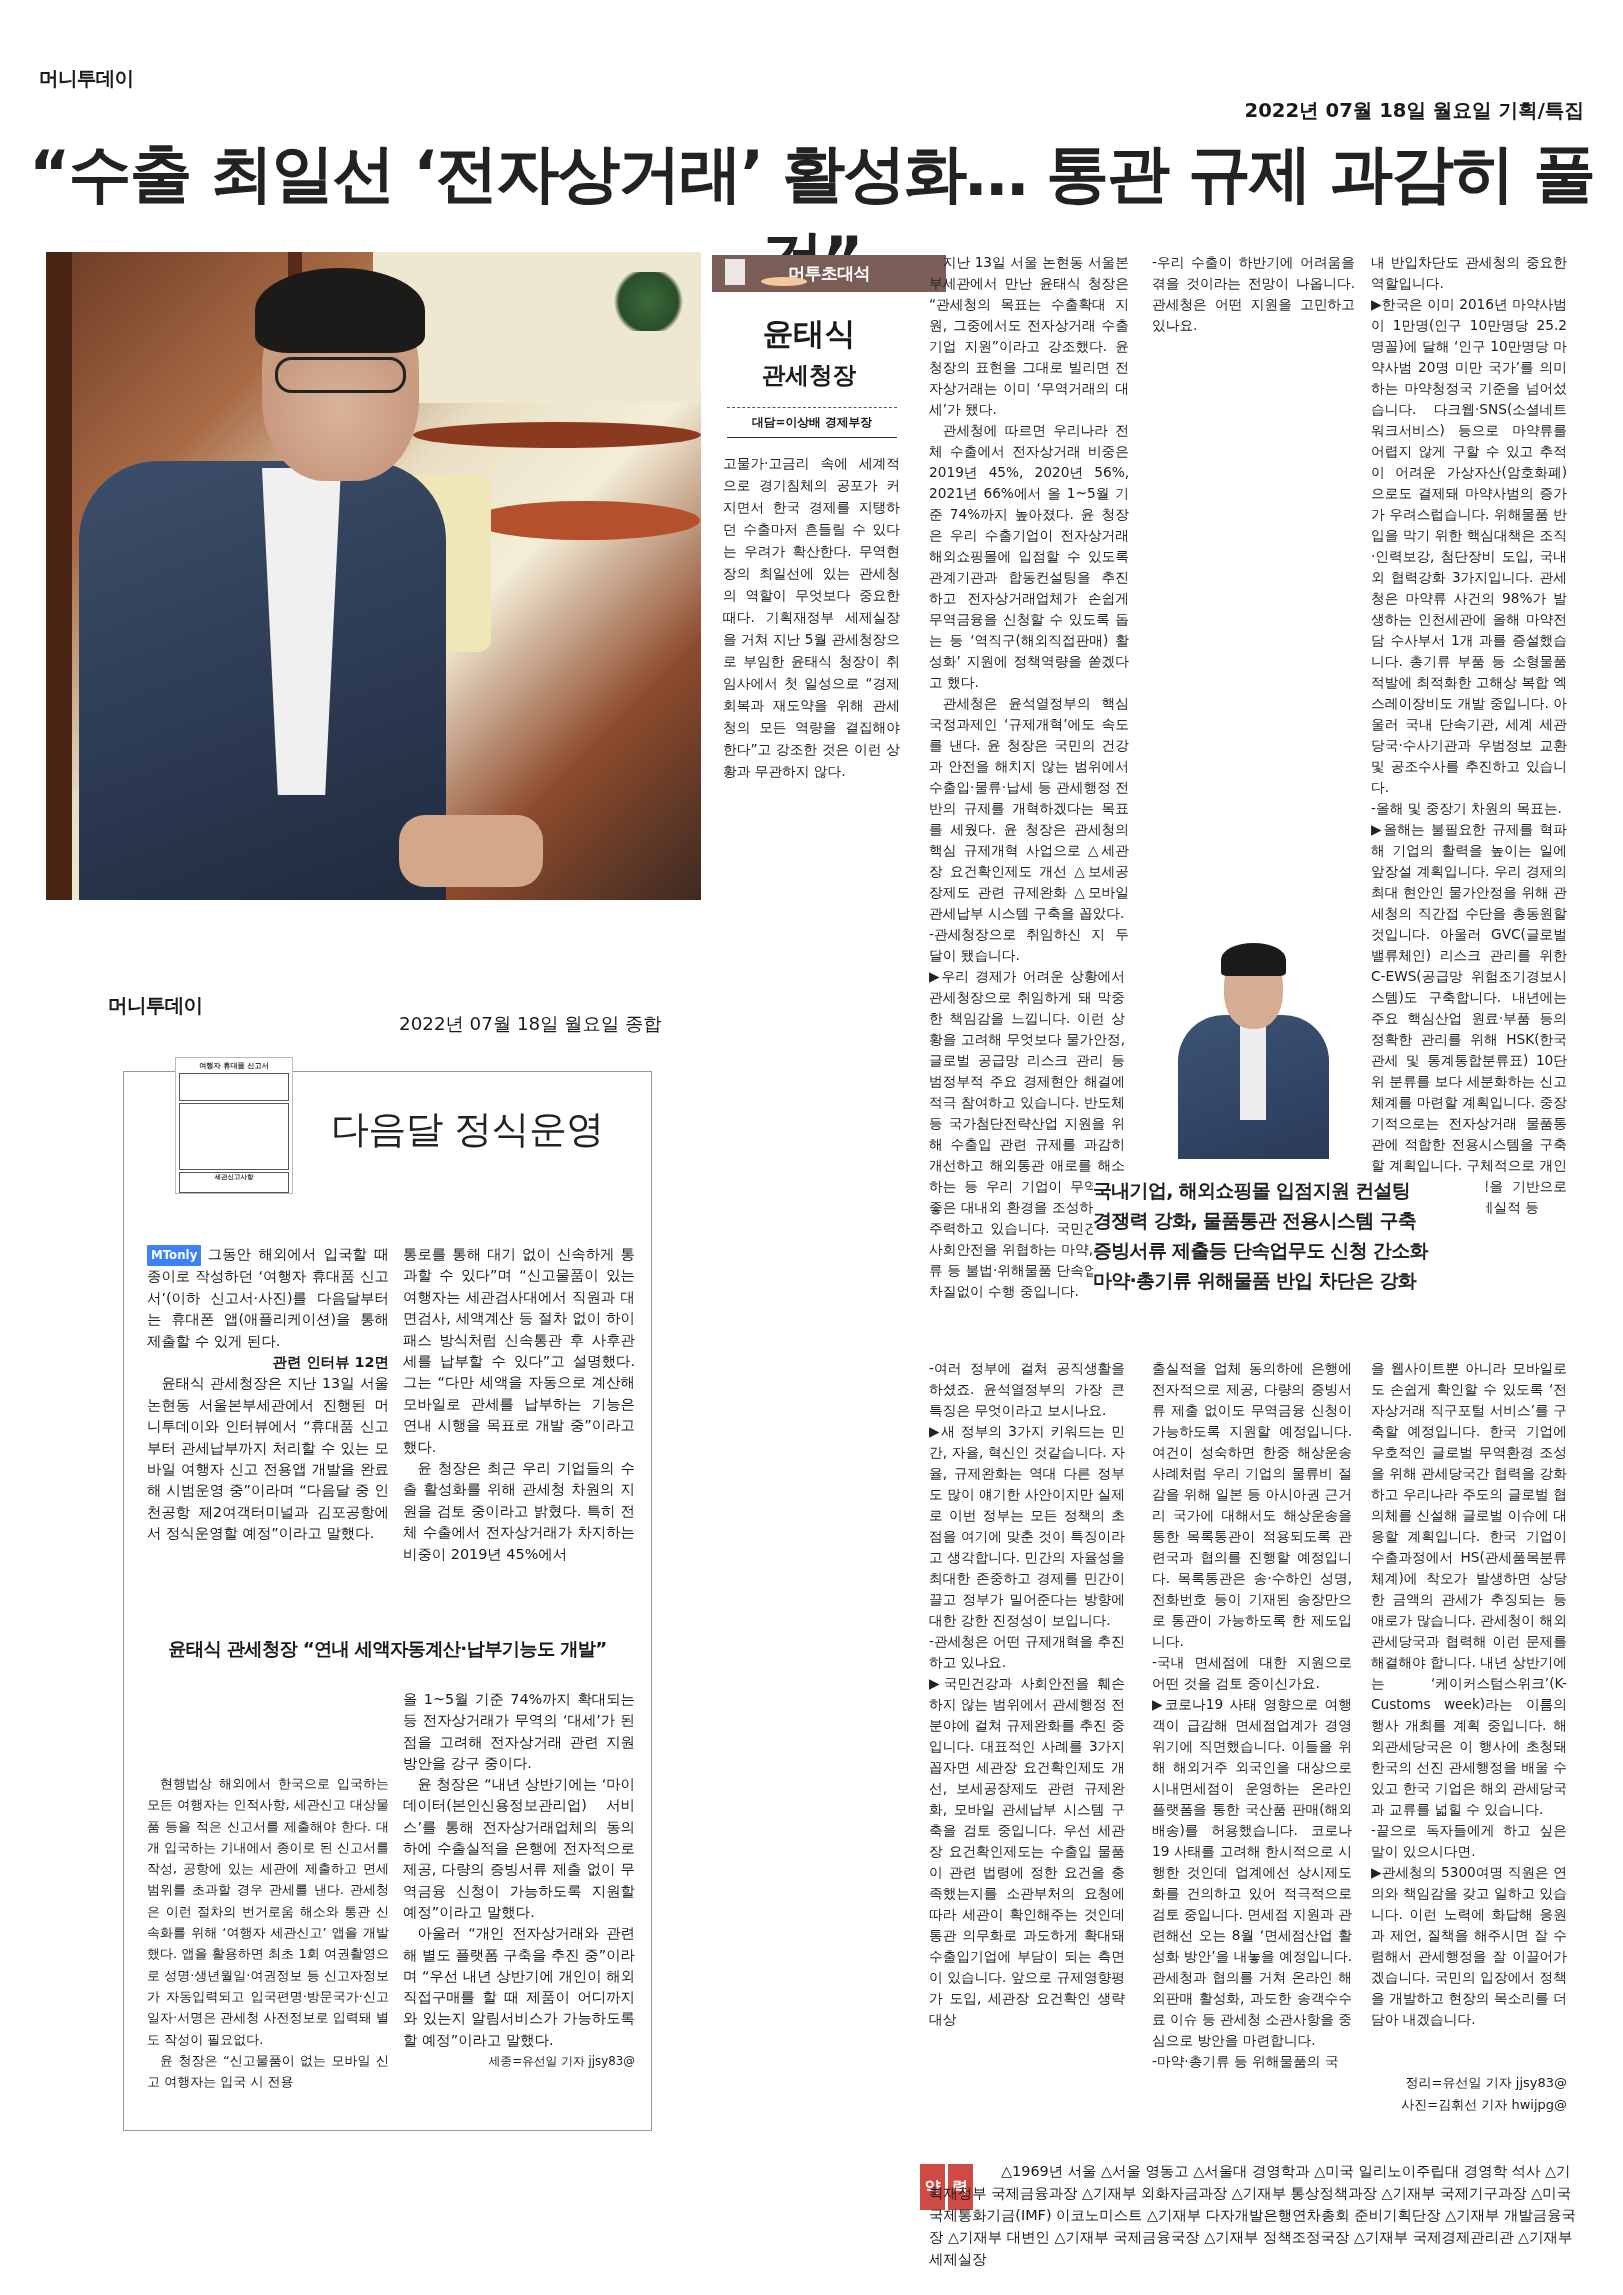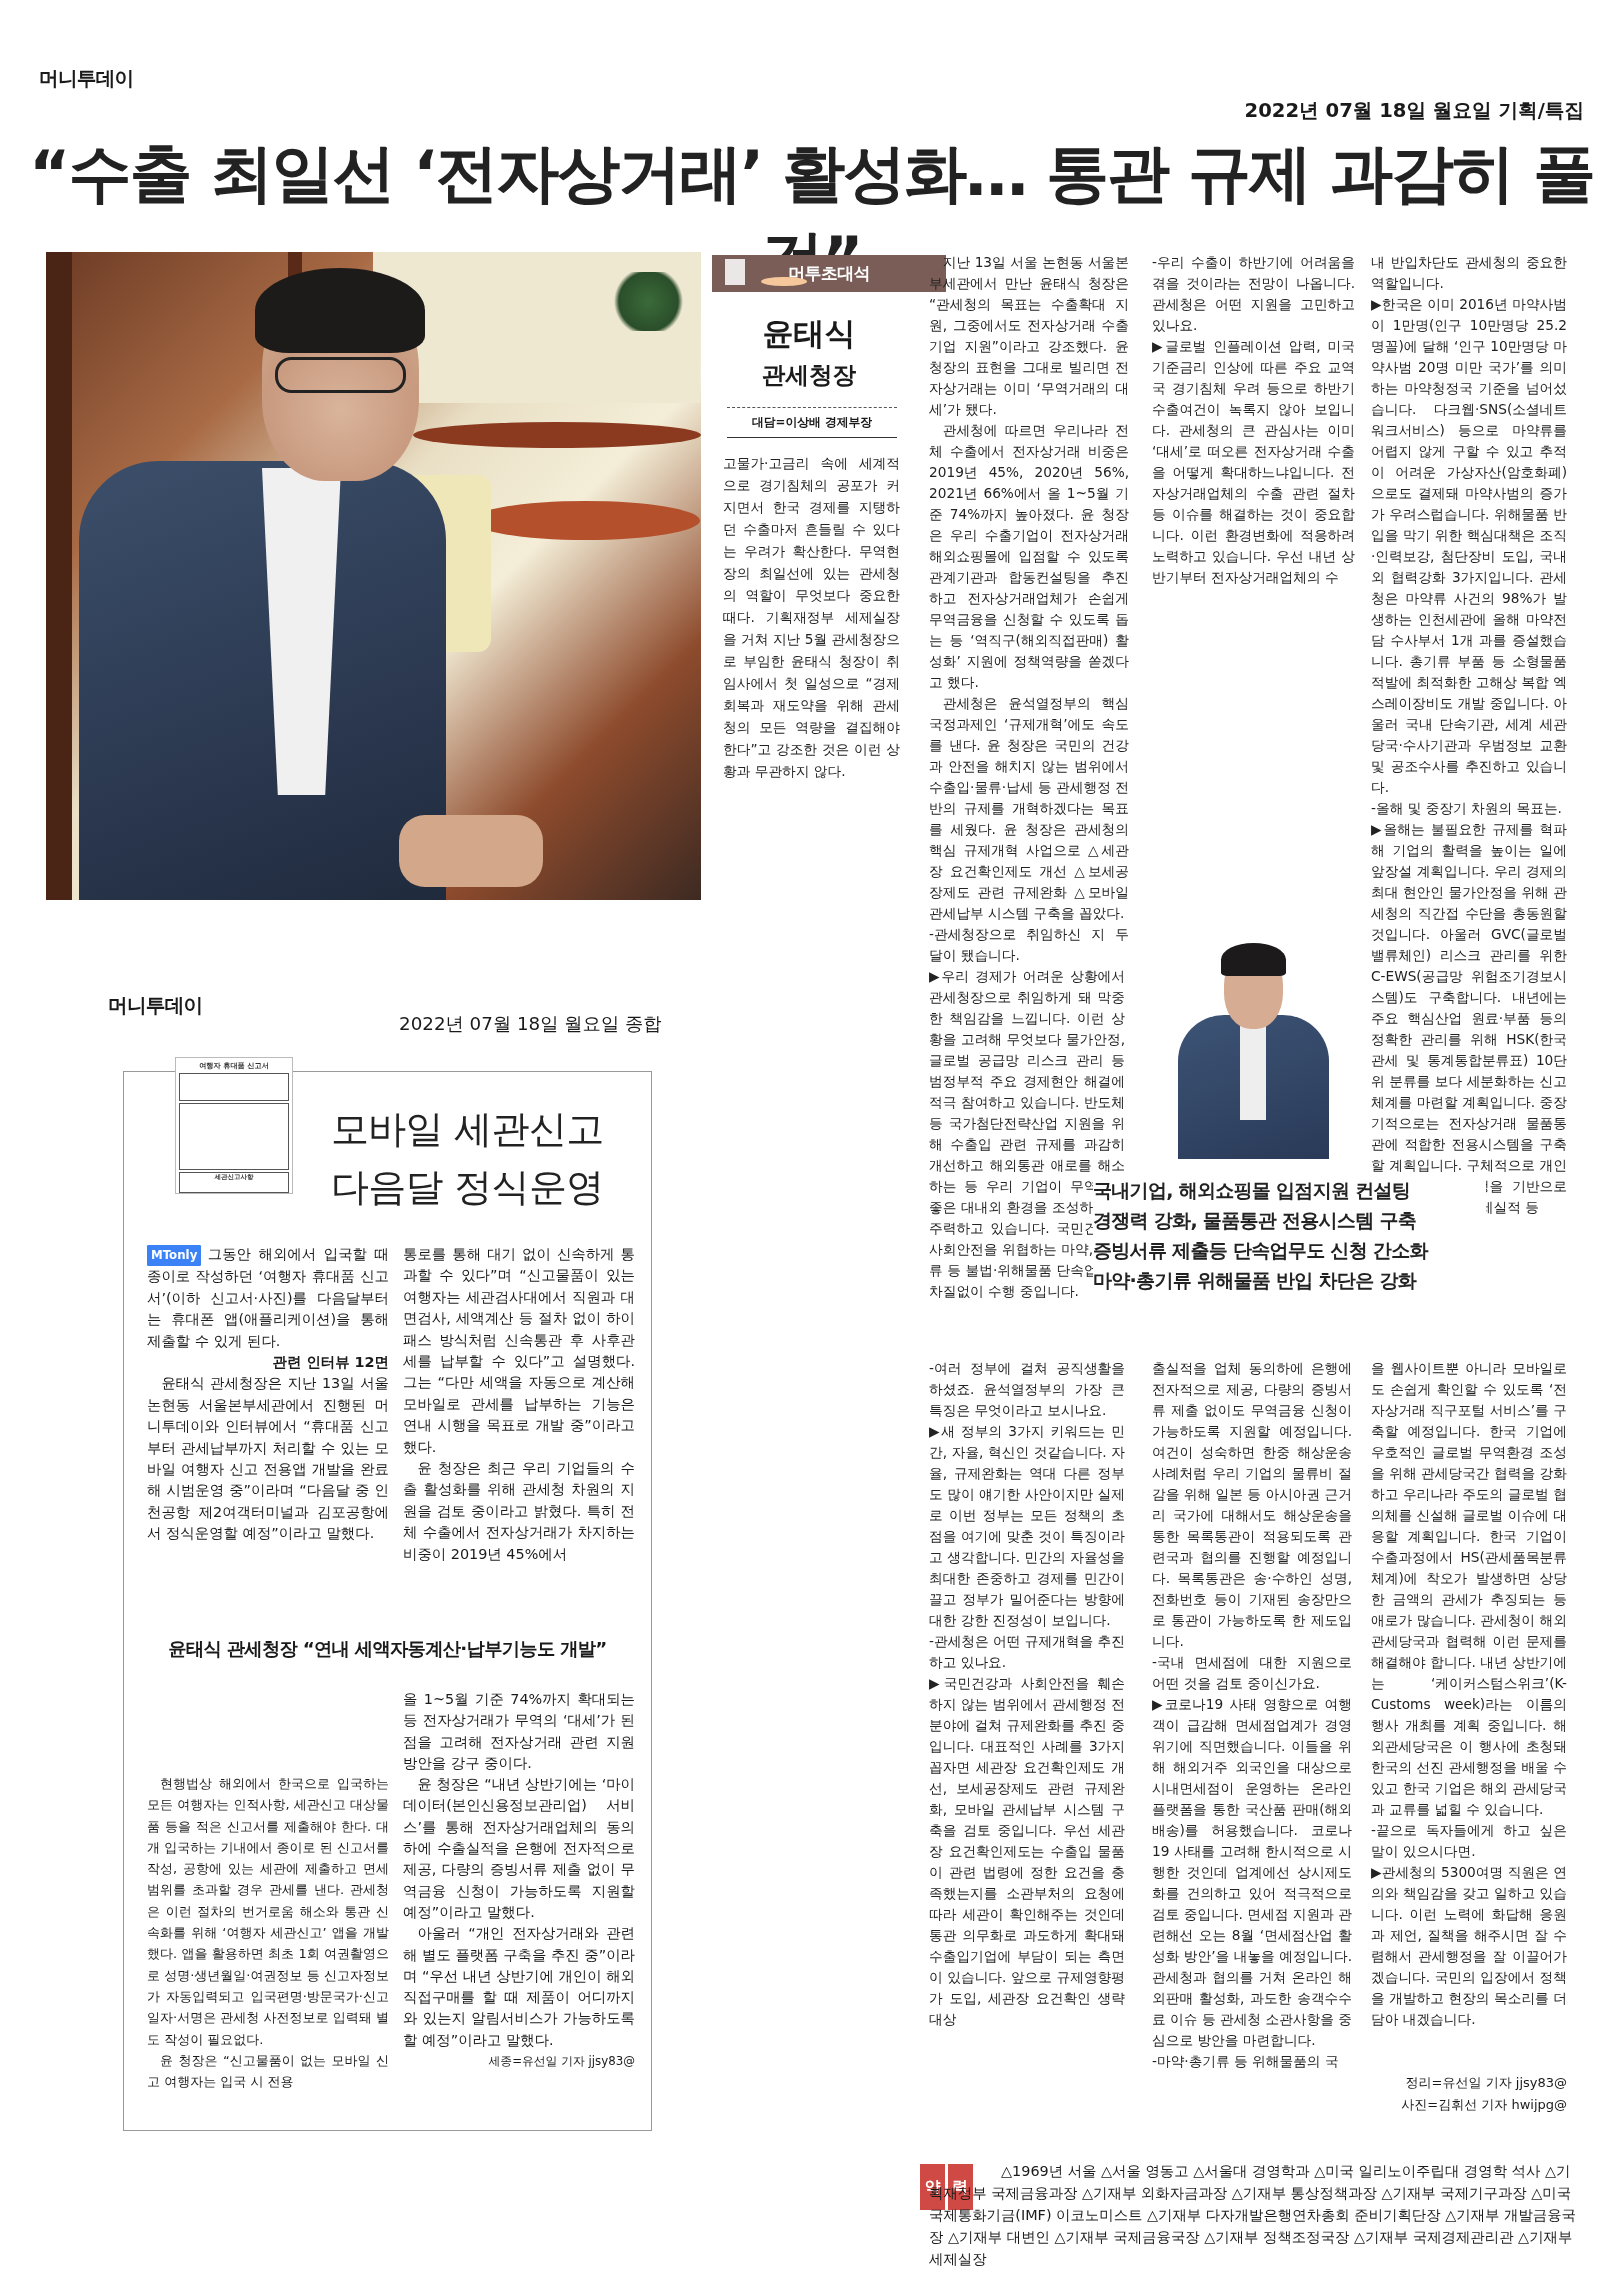--- a/index.html
+++ b/index.html
@@ -108,21 +108,20 @@
 <div class="abs col col1">
   <p>지난 13일 서울 논현동 서울본부세관에서 만난 윤태식 청장은 “관세청의 목표는 수출확대 지원, 그중에서도 전자상거래 수출기업 지원”이라고 강조했다. 윤 청장의 표현을 그대로 빌리면 전자상거래는 이미 ‘무역거래의 대세’가 됐다.</p>
   <p>관세청에 따르면 우리나라 전체 수출에서 전자상거래 비중은 2019년 45%, 2020년 56%, 2021년 66%에서 올 1~5월 기준 74%까지 높아졌다. 윤 청장은 우리 수출기업이 전자상거래해외쇼핑몰에 입점할 수 있도록 관계기관과 합동컨설팅을 추진하고 전자상거래업체가 손쉽게 무역금융을 신청할 수 있도록 돕는 등 ‘역직구(해외직접판매) 활성화’ 지원에 정책역량을 쏟겠다고 했다.</p>
   <p>관세청은 윤석열정부의 핵심 국정과제인 ‘규제개혁’에도 속도를 낸다. 윤 청장은 국민의 건강과 안전을 해치지 않는 범위에서 수출입·물류·납세 등 관세행정 전반의 규제를 개혁하겠다는 목표를 세웠다. 윤 청장은 관세청의 핵심 규제개혁 사업으로 △세관장 요건확인제도 개선 △보세공장제도 관련 규제완화 △모바일 관세납부 시스템 구축을 꼽았다.</p>
   <p class="q">-관세청장으로 취임하신 지 두 달이 됐습니다.</p>
   <p class="q" style="width:196px;">▶우리 경제가 어려운 상황에서 관세청장으로 취임하게 돼 막중한 책임감을 느낍니다. 이런 상황을 고려해 무엇보다 물가안정, 글로벌 공급망 리스크 관리 등 범정부적 주요 경제현안 해결에 적극 참여하고 있습니다. 반도체 등 국가첨단전략산업 지원을 위해 수출입 관련 규제를 과감히 개선하고 해외통관 애로를 해소하는 등 우리 기업이 무역하기 좋은 대내외 환경을 조성하는 데 주력하고 있습니다. 국민건강과 사회안전을 위협하는 마약, 총기류 등 불법·위해물품 단속업무도 차질없이 수행 중입니다.</p>
 </div>
 
 <div class="abs col col2">
   <p class="q">-우리 수출이 하반기에 어려움을 겪을 것이라는 전망이 나옵니다. 관세청은 어떤 지원을 고민하고 있나요.</p>
-  <p class="q">▶글로벌 인플레이션 압력, 미국 기준금리 인상에 따른 주요 교역국 경기침체 우려 등으로 하반기 수출여건이 녹록지 않아 보입니다. 관세청의 큰 관심사는 이미 ‘대세’로 떠오른 전자상거래 수출을 어떻게 확대하느냐입니다. 전자상거래업체의 수출 관련 절차 등 이슈를 해결하는 것이 중요합니다. 이런 환경변화에 적응하려 노력하고 있습니다. 우선 내년 상반기부터 전자상거래업체의 수</p>
 </div>
 
 <div class="abs col col3">
   <p class="q">내 반입차단도 관세청의 중요한 역할입니다.</p>
   <p class="q">▶한국은 이미 2016년 마약사범이 1만명(인구 10만명당 25.2명꼴)에 달해 ‘인구 10만명당 마약사범 20명 미만 국가’를 의미하는 마약청정국 기준을 넘어섰습니다. 다크웹·SNS(소셜네트워크서비스) 등으로 마약류를 어렵지 않게 구할 수 있고 추적이 어려운 가상자산(암호화폐)으로도 결제돼 마약사범의 증가가 우려스럽습니다. 위해물품 반입을 막기 위한 핵심대책은 조직·인력보강, 첨단장비 도입, 국내외 협력강화 3가지입니다. 관세청은 마약류 사건의 98%가 발생하는 인천세관에 올해 마약전담 수사부서 1개 과를 증설했습니다. 총기류 부품 등 소형물품 적발에 최적화한 고해상 복합 엑스레이장비도 개발 중입니다. 아울러 국내 단속기관, 세계 세관당국·수사기관과 우범정보 교환 및 공조수사를 추진하고 있습니다.</p>
   <p class="q">-올해 및 중장기 차원의 목표는.</p>
   <p class="q">▶올해는 불필요한 규제를 혁파해 기업의 활력을 높이는 일에 앞장설 계획입니다. 우리 경제의 최대 현안인 물가안정을 위해 관세청의 직간접 수단을 총동원할 것입니다. 아울러 GVC(글로벌밸류체인) 리스크 관리를 위한 C-EWS(공급망 위험조기경보시스템)도 구축합니다. 내년에는 주요 핵심산업 원료·부품 등의 정확한 관리를 위해 HSK(한국 관세 및 통계통합분류표) 10단위 분류를 보다 세분화하는 신고체계를 마련할 계획입니다. 중장기적으로는 전자상거래 물품통관에 적합한 전용시스템을 구축할 계획입니다. 구체적으로 개인 수입자가 고유계정을 기반으로 통관 진행현황, 납세실적 등</p>
 </div>
 
 <div class="abs photo2">
@@ -170,21 +169,20 @@
 <div class="abs mt2">머니투데이</div>
 <div class="abs date2">2022년 07월 18일 월요일 종합</div>
 <div class="abs box"></div>
 <div class="abs form">
   <div class="ft">여행자 휴대품 신고서</div>
   <div class="fb"></div>
   <div class="fb2"></div>
   <div class="fb3">세관신고사항</div>
 </div>
 <div class="abs h2">
-  <div>모바일 세관신고</div>
   <div>다음달 정식운영</div>
 </div>
 
 <div class="abs lc1">
   <p style="text-indent:0;"><span class="mtonly">MTonly</span><span>그동안 해외에서 입국할 때 종이로 작성하던 ‘여행자 휴대품 신고서’(이하 신고서·사진)를 다음달부터는 휴대폰 앱(애플리케이션)을 통해 제출할 수 있게 된다.</span><span class="ref">관련 인터뷰 12면</span></p>
   <p style="clear:both;">윤태식 관세청장은 지난 13일 서울 논현동 서울본부세관에서 진행된 머니투데이와 인터뷰에서 “휴대품 신고부터 관세납부까지 처리할 수 있는 모바일 여행자 신고 전용앱 개발을 완료해 시범운영 중”이라며 “다음달 중 인천공항 제2여객터미널과 김포공항에서 정식운영할 예정”이라고 말했다.</p>
 </div>
 <div class="abs lc2">
   <p style="text-indent:0;">통로를 통해 대기 없이 신속하게 통과할 수 있다”며 “신고물품이 있는 여행자는 세관검사대에서 직원과 대면검사, 세액계산 등 절차 없이 하이패스 방식처럼 신속통관 후 사후관세를 납부할 수 있다”고 설명했다. 그는 “다만 세액을 자동으로 계산해 모바일로 관세를 납부하는 기능은 연내 시행을 목표로 개발 중”이라고 했다.</p>
   <p>윤 청장은 최근 우리 기업들의 수출 활성화를 위해 관세청 차원의 지원을 검토 중이라고 밝혔다. 특히 전체 수출에서 전자상거래가 차지하는 비중이 2019년 45%에서</p>

